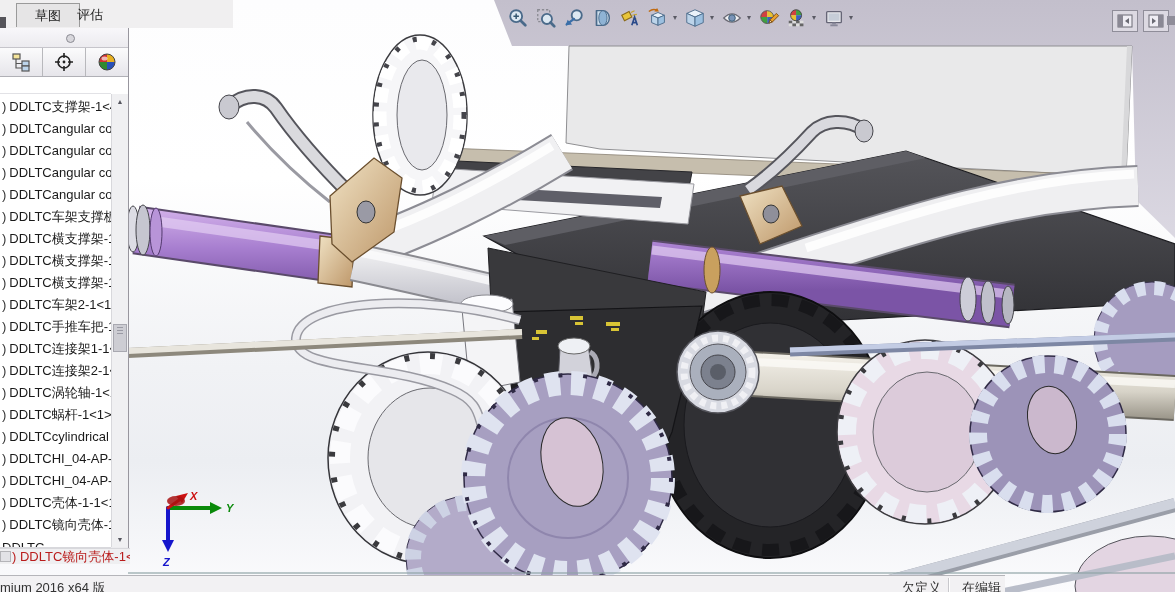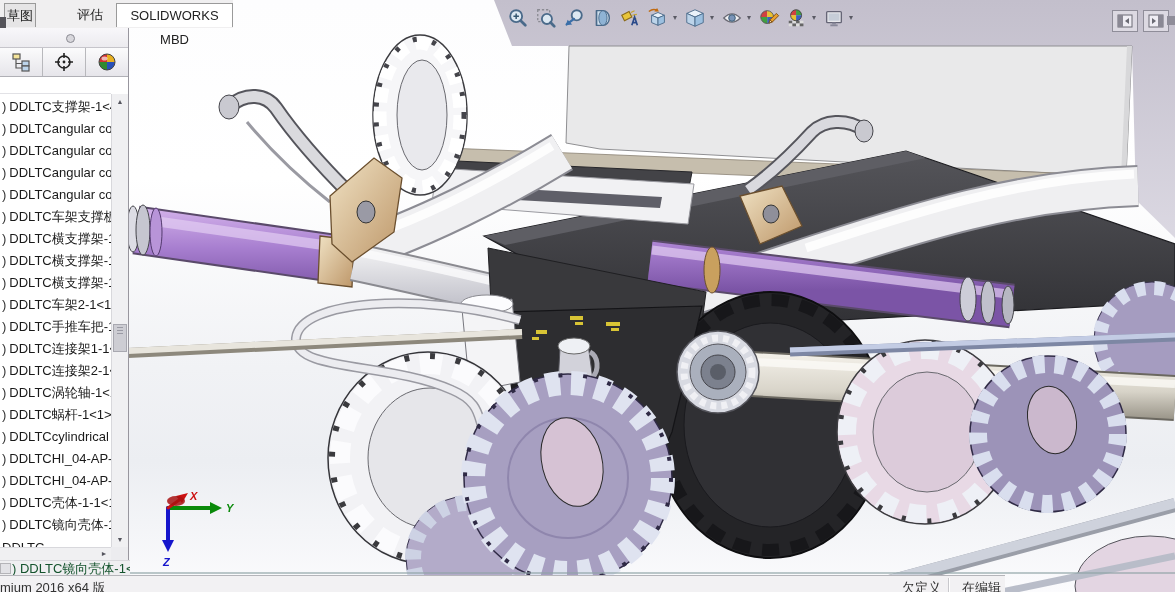--- a/index.html
+++ b/index.html
@@ -50,22 +50,22 @@
           font-size:7px;text-align:center;line-height:15px;}
   #vthumb{position:absolute;left:1px;top:230px;width:14px;height:28px;background:#cdcdd3;
           border:1px solid #a8a8b0;box-sizing:border-box;}
   #vthumb i{display:block;height:1px;background:#9a9aa4;margin:2px 3px 0 3px;}
   
   #hscroll{position:absolute;left:0;top:519px;width:111px;height:13px;background:#f0f0f2;border-top:1px solid #d8d8dc;box-sizing:border-box;}
   #hscroll .sc-right{position:absolute;right:0;top:0;width:14px;height:12px;font-size:7px;line-height:12px;text-align:center;color:#55555e;}
   #sc-corner{position:absolute;left:111px;top:519px;width:17px;height:13px;background:#ececef;}
 
   
-  #ghost-row{position:absolute;left:0;top:560px;width:130px;height:15px;background:#efeff1;
-             border-top:1px solid #d8d8dc;z-index:3;font-size:13px;color:#14532d;
+  #ghost-row{position:absolute;left:0;top:548px;width:130px;height:15px;background:#efeff1;
+             border-top:1px solid #d8d8dc;z-index:3;font-size:13px;color:#b91c1c;
              white-space:nowrap;line-height:15px;overflow:hidden;}
   #ghost-row .gicon{display:inline-block;width:9px;height:9px;border:1px solid #b4b4b8;
                     background:#e2e2e6;margin:0 1px 0 0;vertical-align:-1px;}
 
   
   #statusbar{position:absolute;left:0;top:575px;width:1005px;height:17px;background:#f2f1f3;
              border-top:1px solid #b5b5ba;box-sizing:border-box;z-index:4;overflow:hidden;}
   .st{position:absolute;top:3px;font-size:13px;color:#333;white-space:nowrap;}
   .st-sep{position:absolute;top:2px;width:1px;height:15px;background:#c8c8cc;border-right:1px solid #fff;}
   #st-arrow{font-size:8px;color:#222;}
@@ -431,23 +431,22 @@
 <div class="pane-btn" style="left:1143px">
   <svg width="16" height="14" viewBox="0 0 16 14">
     <rect x="1" y="1" width="14" height="12" fill="#efedf4" stroke="#6a6a74"></rect>
     <rect x="10" y="1" width="5" height="12" fill="#8a8894"></rect>
     <polygon points="4,4 8,7 4,10" fill="#6a6a74"></polygon>
   </svg>
 </div>
 <div class="edge-stub"></div>
 
 <div id="tabbar">
-  <div class="tab boxed" style="left:4px;width:32px">草图</div>
+  <div class="tab boxed" style="left:16px;width:64px">草图</div>
   <div class="tab" style="left:61px;width:58px">评估</div>
-  <div class="tab active" style="left:116px;width:117px">SOLIDWORKS MBD</div>
 </div>
 <div class="corner-chip"></div>
 
 <div id="leftpanel">
   <div id="panel-header">
     <div id="pin-dot"></div>
   </div>
   <div id="mgr-tabs">
     <div class="mgr-tab">
       <svg width="20" height="20" viewBox="0 0 20 20">

